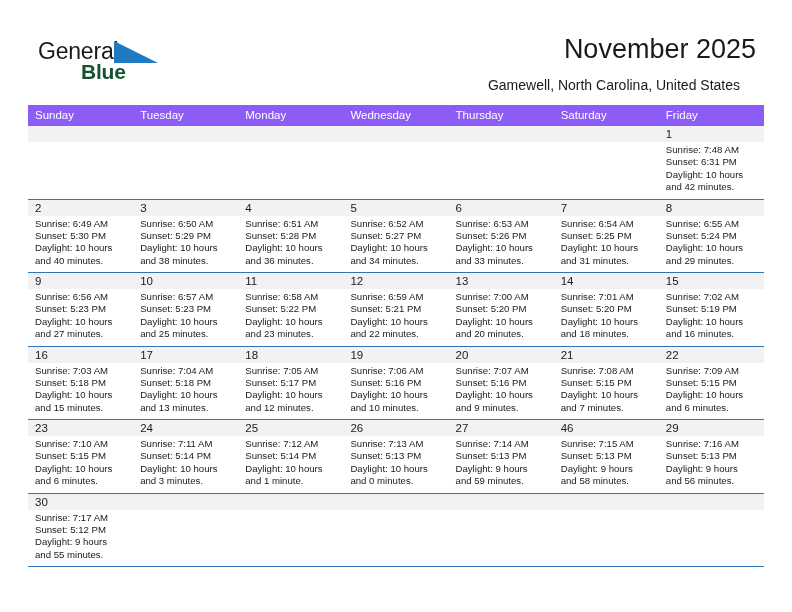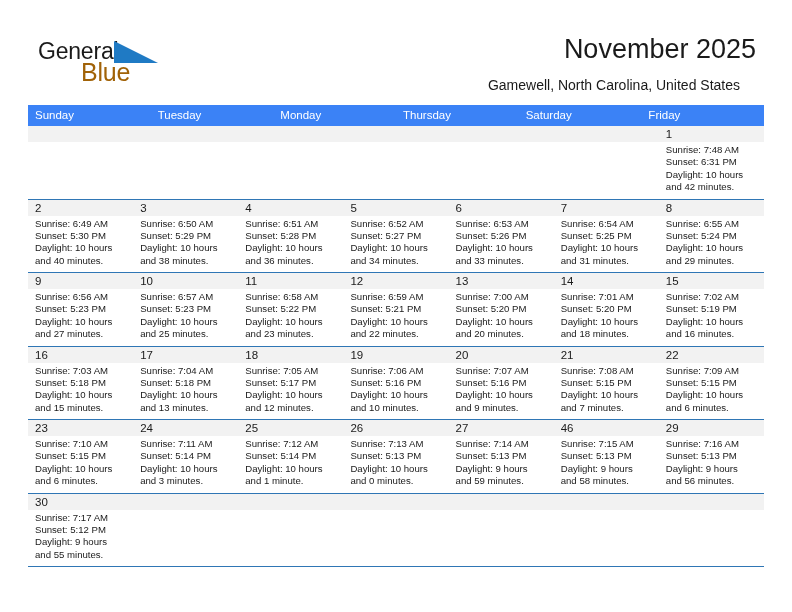--- a/index.html
+++ b/index.html
@@ -42,24 +42,25 @@
     top: 0;
     font-size: 23px;
     line-height: 26px;
     color: #1a1a1a;
     letter-spacing: -0.2px;
   }
   .logo-blue {
     position: absolute;
     left: 43px;
     top: 21px;
-    font-size: 25px;
+    font-size: 21px;
     line-height: 26px;
-    color: #a16207;
+    color: #14532d;
     letter-spacing: -0.2px;
+    font-weight: bold;
   }
   .logo-tri {
     position: absolute;
     left: 76px;
     top: 3px;
   }
 
   .title {
     position: absolute;
     right: 36px;
@@ -83,21 +84,21 @@
 
   
   .calendar {
     position: absolute;
     left: 28px;
     top: 105px;
     width: 736px;
   }
   .cal-header {
     display: flex;
-    background: #3b82f6;
+    background: #8b5cf6;
     height: 21px;
   }
   .cal-header .hcell {
     flex: 1 1 0;
     color: #ffffff;
     font-size: 11.5px;
     line-height: 21px;
     padding-left: 7px;
     box-sizing: border-box;
     white-space: nowrap;
@@ -160,20 +161,21 @@
 
     <div class="title">November 2025</div>
     <div class="subtitle">Gamewell, North Carolina, United States</div>
   </div>
 
   <div class="calendar">
     <div class="cal-header">
       <div class="hcell">Sunday</div>
       <div class="hcell">Tuesday</div>
       <div class="hcell">Monday</div>
+      <div class="hcell">Wednesday</div>
       <div class="hcell">Thursday</div>
       <div class="hcell">Saturday</div>
       <div class="hcell">Friday</div>
     </div>
 
     <div id="weeks-container">
         <div class="week">
           <div class="day empty">
             <div class="daynum-band"></div>
           </div>

